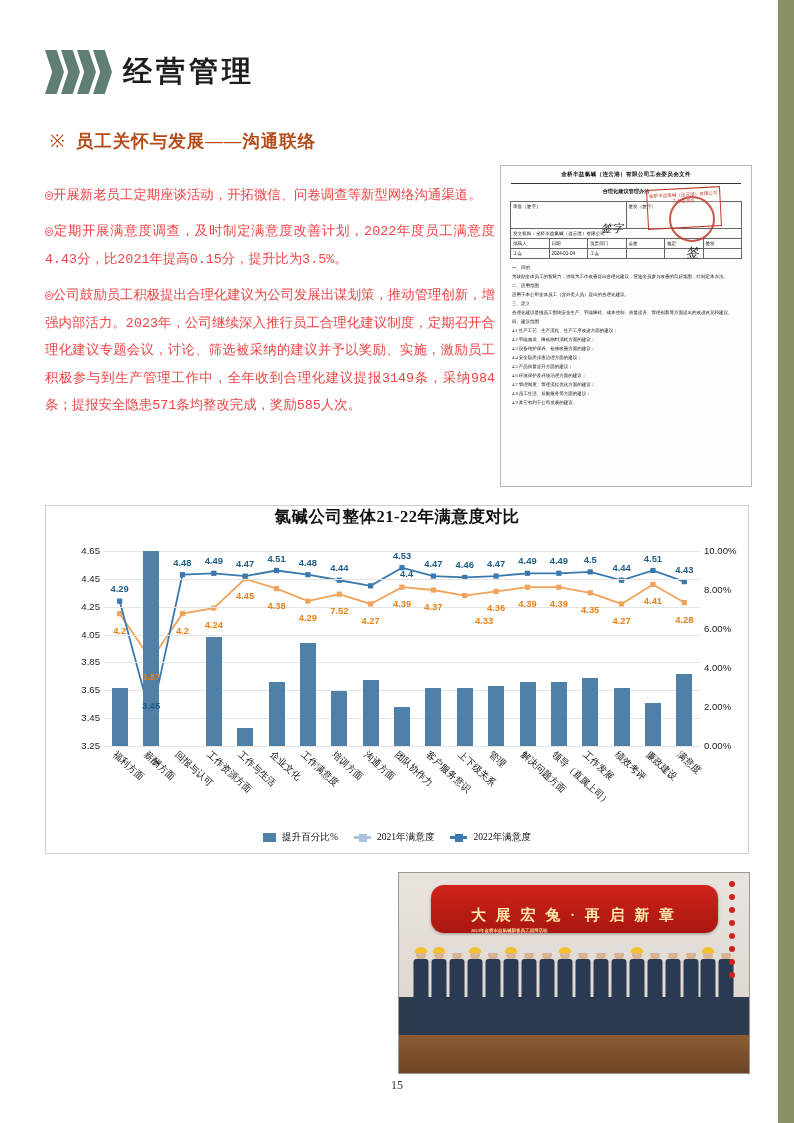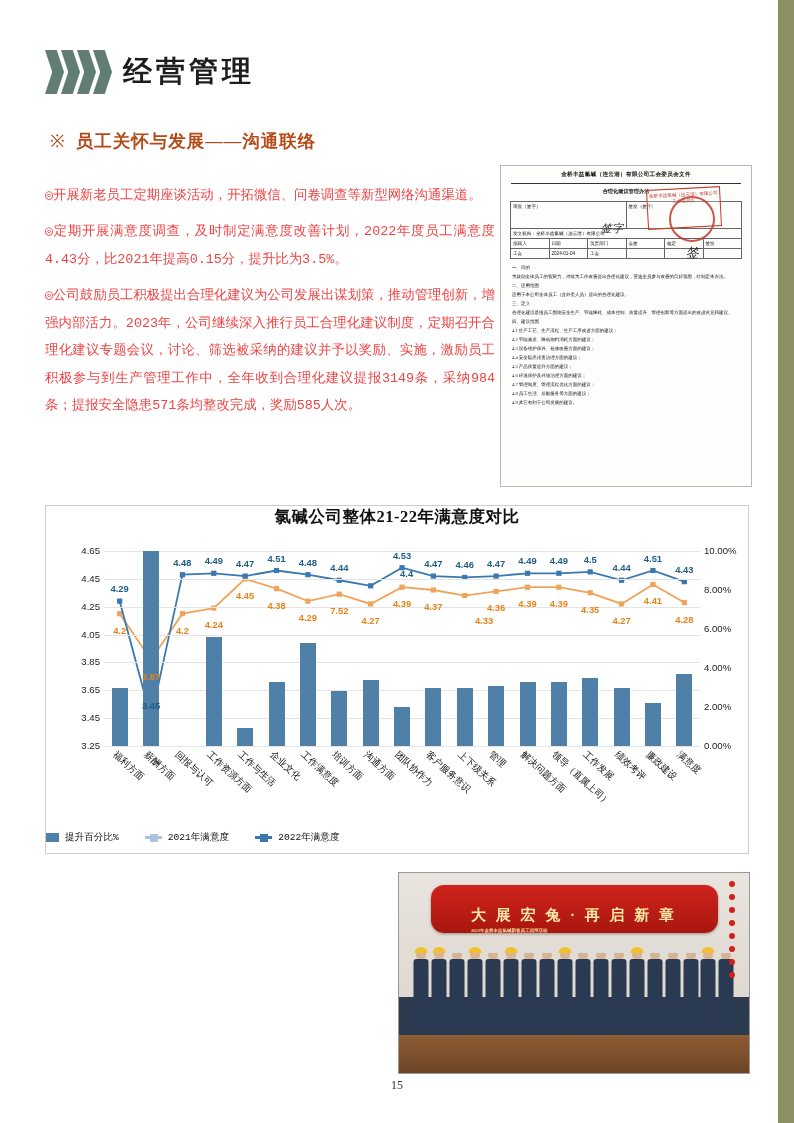--- a/index.html
+++ b/index.html
@@ -142,22 +142,22 @@
   .cat{
     flex:1;position:relative;
   }
   .cat span{
     position:absolute;left:50%;top:0;
     font-size:9.4px;color:#111;white-space:nowrap;
     transform-origin:left top;transform:rotate(42deg) translateX(-2px);
     font-family:"Liberation Sans",sans-serif;
   }
   .legend{
-    position:absolute;left:0;right:0;bottom:9px;display:flex;gap:26px;
-    font-size:9.6px;color:#111;font-family:Liberation Mono, monospace;
+    position:absolute;left:0;right:0;bottom:9px;display:flex;justify-content:center;gap:16px;
+    font-size:9.6px;color:#111;font-family:Liberation Serif, serif;
   }
   .legend .k{display:flex;align-items:center;gap:6px;}
   .sw-bar{width:13px;height:9px;background:#4f81a8;}
   .sw-l1{width:17px;height:3px;background:#a9c4dc;position:relative;}
   .sw-l1:after{content:"";position:absolute;left:5px;top:-2.5px;width:8px;height:8px;background:#a9c4dc;}
   .sw-l2{width:17px;height:3px;background:#3a78ad;position:relative;}
   .sw-l2:after{content:"";position:absolute;left:5px;top:-2.5px;width:8px;height:8px;background:#3a78ad;}
   
   .photo{
     position:absolute;left:398px;top:872px;width:350px;height:200px;

